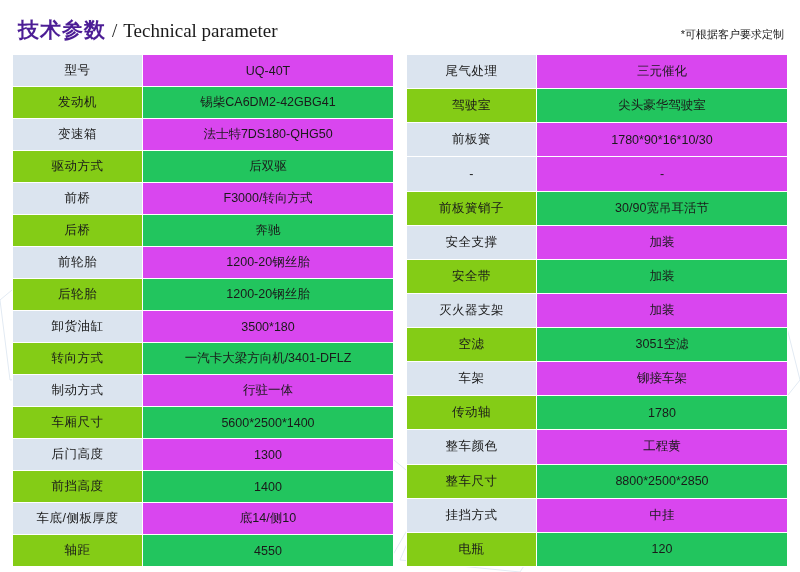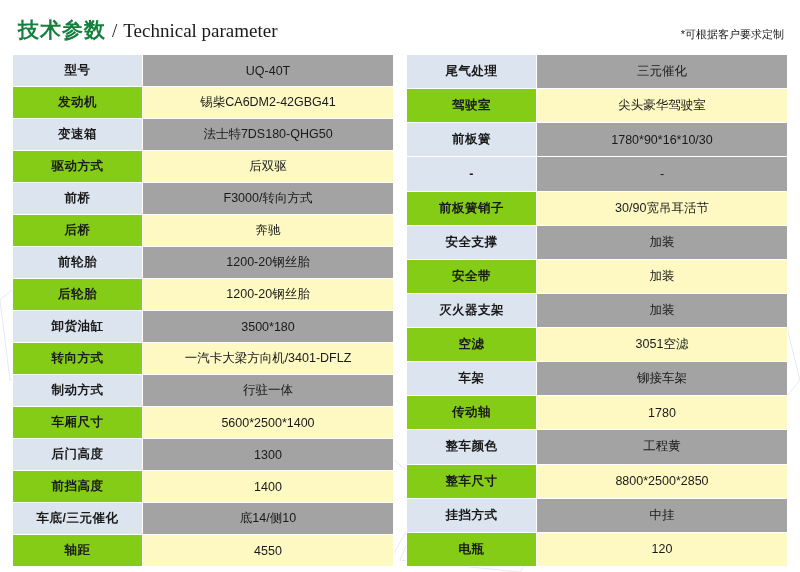--- a/index.html
+++ b/index.html
@@ -36,21 +36,21 @@
     padding: 0 4px 0 6px;
     box-sizing: border-box;
   }
   .title-wrap {
     display: flex;
     align-items: baseline;
   }
   .title-cn {
     font-size: 21px;
     font-weight: bold;
-    color: #15803d;
+    color: #4c1d95;
     letter-spacing: 1px;
   }
   .title-en {
     font-size: 19px;
     color: #1a1a1a;
     margin-left: 6px;
     font-family: "Liberation Serif", serif;
   }
   .note {
     font-size: 11px;
@@ -74,31 +74,31 @@
     text-align: center;
     vertical-align: middle;
     border: 1px solid #ffffff;
     padding: 0 2px;
     overflow: hidden;
     white-space: nowrap;
   }
   .table td.label {
     width: 125px;
     background: #dbe4ef;
-    font-weight: bold;
+    font-weight: normal;
     letter-spacing: 0.5px;
   }
   .table td.value {
-    background: #a3a3a3;
+    background: #d946ef;
   }
   .table tr.alt td.label {
     background: #84cc16;
   }
   .table tr.alt td.value {
-    background: #fef9c3;
+    background: #22c55e;
   }
 </style>
 </head>
 <body>
 
 <svg class="bg-deco" width="800" height="572" viewBox="0 0 800 572">
   <g stroke="#e2eaf3" stroke-width="1" fill="none">
     <path d="M0,300 L60,250 L130,290 L90,370 L10,380 Z"></path>
     <path d="M60,250 L40,170 L120,130 L180,190 L130,290 Z"></path>
     <path d="M130,290 L180,190 L260,220 L250,320 L170,350 Z"></path>
@@ -180,21 +180,21 @@
         </tr>
         <tr>
           <td class="label">后门高度</td>
           <td class="value">1300</td>
         </tr>
         <tr class="alt">
           <td class="label">前挡高度</td>
           <td class="value">1400</td>
         </tr>
         <tr>
-          <td class="label">车底/三元催化</td>
+          <td class="label">车底/侧板厚度</td>
           <td class="value">底14/侧10</td>
         </tr>
         <tr class="alt">
           <td class="label">轴距</td>
           <td class="value">4550</td>
         </tr>
       </tbody>
     </table>
 
     <table class="table">

